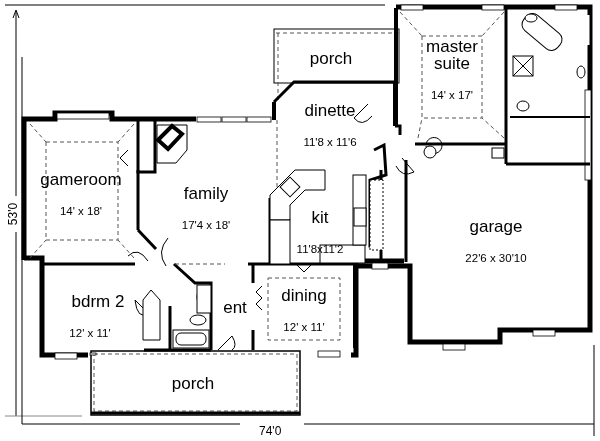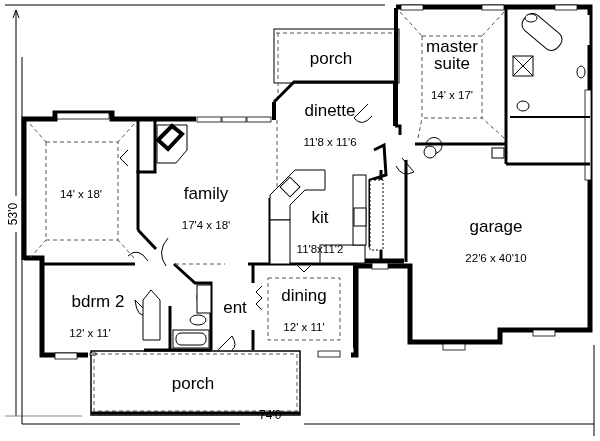--- a/index.html
+++ b/index.html
@@ -167,50 +167,51 @@
   <span class="room-name" style="display:block;">suite</span>
   <span class="room-dim">14' x 17'</span>
 </div>
 
 <div class="lbl" style="left:330px; top:102px;">
   <span class="room-name" style="display:block;">dinette</span>
   <span class="room-dim">11'8 x 11'6</span>
 </div>
 
 <div class="lbl" style="left:81px; top:171px;">
+  <span class="room-name" style="display:block;">gameroom</span>
   <span class="room-dim">14' x 18'</span>
 </div>
 
 <div class="lbl" style="left:206px; top:185px;">
   <span class="room-name" style="display:block;">family</span>
   <span class="room-dim">17'4 x 18'</span>
 </div>
 
 <div class="lbl" style="left:320px; top:209px;">
   <span class="room-name" style="display:block;">kit</span>
   <span class="room-dim">11'8x11'2</span>
 </div>
 
 <div class="lbl" style="left:496px; top:218px;">
   <span class="room-name" style="display:block;">garage</span>
-  <span class="room-dim">22'6 x 40'10</span>
+  <span class="room-dim">22'6 x 30'10</span>
 </div>
 
 <div class="lbl" style="left:90px; top:293px;">
   <span class="room-name" style="display:block;padding-left:16px;">bdrm 2</span>
   <span class="room-dim">12' x 11'</span>
 </div>
 
 <div class="lbl" style="left:235px; top:299px;">
   <span class="room-name">ent</span>
 </div>
 
 <div class="lbl" style="left:304px; top:287px;">
   <span class="room-name" style="display:block;">dining</span>
   <span class="room-dim">12' x 11'</span>
 </div>
 
 <div class="lbl" style="left:193px; top:375px;">
   <span class="room-name">porch</span>
 </div>
 
-<div class="dim-text" style="left:259px; top:408px;">74'0</div>
+<div class="dim-text" style="left:259px; top:424px;">74'0</div>
 <div class="dim-text vert" style="left:-7px; top:207px; width:40px; text-align:center;">53'0</div>
 
 </body></html>

